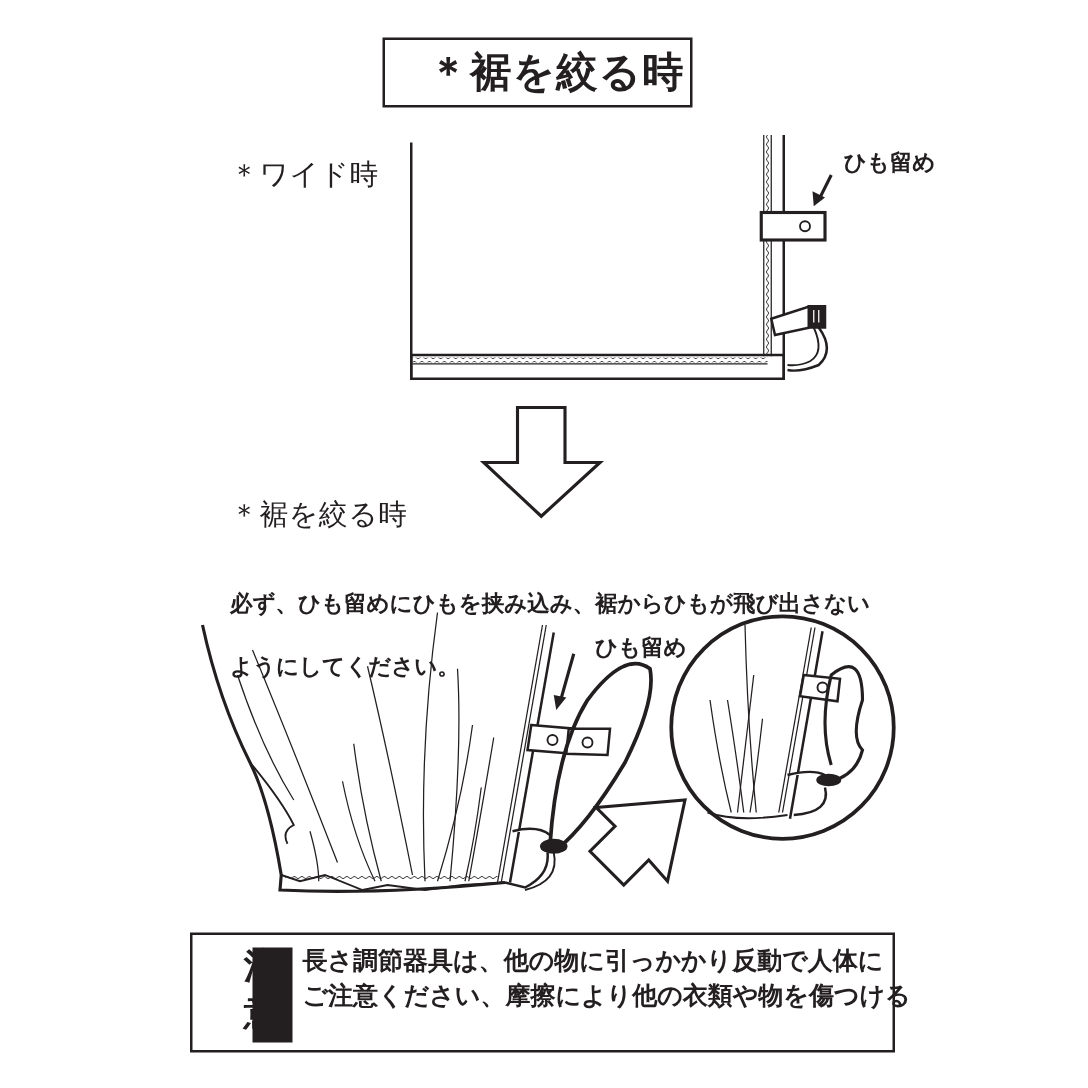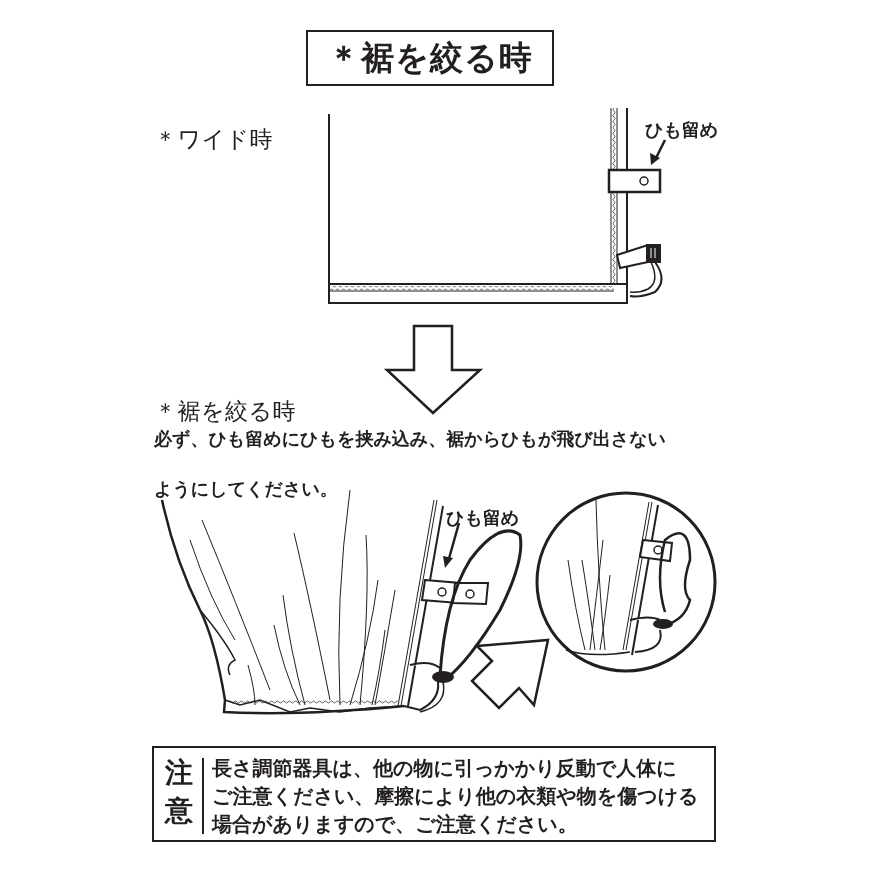--- a/index.html
+++ b/index.html
@@ -1,23 +1,23 @@
 <!DOCTYPE html>
 <html><head>
 <meta charset="utf-8">
 <style>
   html, body { margin: 0; padding: 0; background: #ffffff; }
   body { width: 870px; height: 870px; position: relative; overflow: hidden;
          font-family: "DejaVu Sans", "Liberation Sans", sans-serif; color: #231f20; }
-  .abs { position: absolute; }
+  .abs { position: absolute; padding-left: 30px; }
   .title-box { left: 306px; top: 30px; width: 248px; height: 56px; border: 2.5px solid #231f20;
                box-sizing: border-box; display: flex; align-items: center; justify-content: center;
                font-size: 33px; font-weight: bold; letter-spacing: 1px; }
   .h2 { font-size: 23px; font-weight: normal; letter-spacing: 0.5px; white-space: nowrap; }
-  .body-text { font-size: 18px; line-height: 26px; white-space: nowrap; font-weight: bold; }
+  .body-text { font-size: 18px; line-height: 26px; white-space: nowrap; font-weight: bold; margin-top: 45px; }
   .label-small { font-size: 18px; font-weight: bold; white-space: nowrap; }
   .caution-box { left: 152px; top: 746px; width: 564px; height: 96px; border: 2.5px solid #231f20;
                  box-sizing: border-box; }
   .caution-head { left: 8px; top: 6px; width: 34px; font-size: 28px; font-weight: bold; line-height: 38px; text-align: center; }
   .caution-divider { left: 48px; top: 10px; width: 2px; height: 76px; background: #231f20; }
   .caution-text { left: 58px; top: 6px; font-size: 20px; line-height: 28px; white-space: nowrap; font-weight: bold; }
   svg { position: absolute; left: 0; top: 0; }
 </style>
 </head>
 <body>
@@ -131,15 +131,14 @@
 
 <div class="abs caution-box">
   <div class="abs caution-head">
     <div>注</div>
     <div>意</div>
   </div>
   <div class="abs caution-divider"></div>
   <div class="abs caution-text">
     <div>長さ調節器具は、他の物に引っかかり反動で人体に</div>
     <div>ご注意ください、摩擦により他の衣類や物を傷つける</div>
-    <div>場合がありますので、ご注意ください。</div>
   </div>
 </div>
 
 </body></html>

